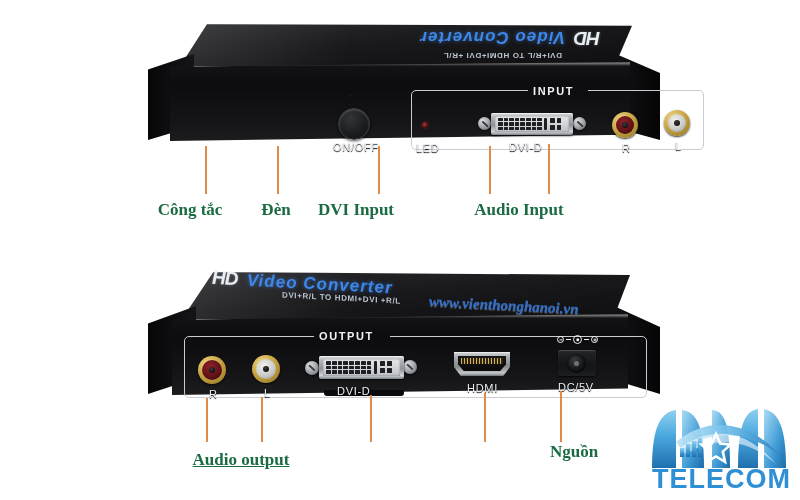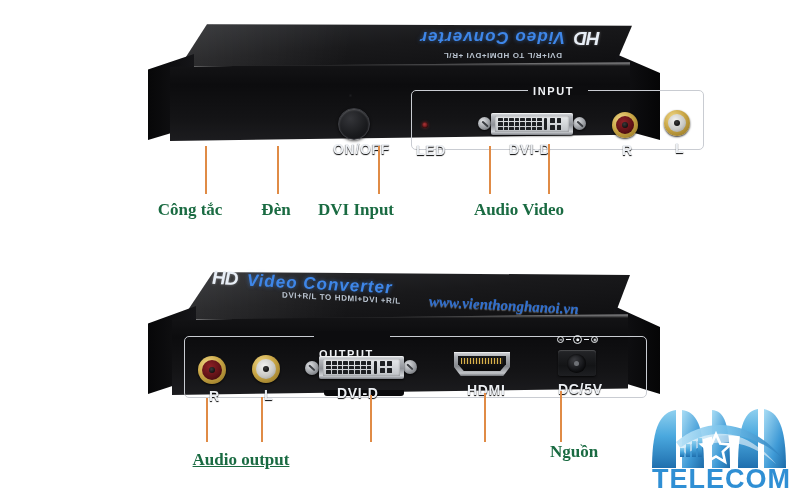--- a/index.html
+++ b/index.html
@@ -90,24 +90,24 @@
     font-weight:bold;
     letter-spacing:1.6px;
     white-space:nowrap;
     font-size:11px;
   }
 
   
   .silk{
     position:absolute;
     color:#eceff3;
-    font-weight:bold;
+    font-weight:normal;
     letter-spacing:.7px;
     white-space:nowrap;
-    font-size:14px;
+    font-size:11px;
     text-shadow:0 1px 1px #000;
     text-align:right;
   }
 
   
   .pwrbtn{
     position:absolute;border-radius:50%;
     background:radial-gradient(circle at 38% 32%,#343539 0%,#1b1c1f 58%,#0d0d10 100%);
     border:1px solid #3b3c41;
     box-shadow:inset 0 1px 2px rgba(255,255,255,.25),0 1px 3px rgba(0,0,0,.7);
@@ -355,21 +355,21 @@
 
   <div class="leader" style="left:205px;top:146px;height:48px;"></div>
   <div class="leader" style="left:277px;top:146px;height:48px;"></div>
   <div class="leader" style="left:378px;top:146px;height:48px;"></div>
   <div class="leader" style="left:489px;top:146px;height:48px;"></div>
   <div class="leader" style="left:548px;top:144px;height:50px;"></div>
 
   <div class="caption" style="left:190px;top:200px;">Công tắc</div>
   <div class="caption" style="left:276px;top:200px;">Đèn</div>
   <div class="caption" style="left:356px;top:200px;">DVI Input</div>
-  <div class="caption" style="left:519px;top:200px;">Audio Video</div>
+  <div class="caption" style="left:519px;top:200px;">Audio Input</div>
 
   <div class="device" style="left:148px;top:272px;width:512px;height:126px;">
 
     <div class="lid" style="left:34px;top:0;width:448px;height:50px;
                 clip-path:polygon(7% 0%, 100% 6%, 96% 100%, 0% 94%);">
       <div class="lid-sheen"></div>
     </div>
 
     <div class="brandwrap" style="left:64px;top:4px;width:350px;height:32px;transform:skewY(3deg);">
       <div style="position:absolute;left:0;top:0;">
@@ -391,21 +391,21 @@
 
     <div class="face" style="left:24px;top:42px;width:456px;height:80px;
                 clip-path:polygon(0% 7%, 100% 0%, 100% 92%, 0% 100%);">
       <div class="face-top-hl"></div>
     </div>
 
     <div class="abs" style="left:176px;top:118px;width:80px;height:6px;background:#0a0a0c;border-radius:0 0 3px 3px;"></div>
 
     <div class="bracket" style="left:36px;top:64px;width:463px;height:62px;"></div>
     <div class="bracket-gap" style="left:166px;top:59px;width:76px;height:10px;"></div>
-    <div class="bracket-label" style="left:171px;top:58px;margin-top:18px;">OUTPUT</div>
+    <div class="bracket-label" style="left:171px;top:58px;">OUTPUT</div>
 
     <div class="rca" style="left:50px;top:84px;width:28px;height:28px;">
       <div class="rca-ring"></div>
       <div class="rca-cup red" style="left:4px;top:4px;width:20px;height:20px;"></div>
       <div class="rca-pin" style="left:11px;top:11px;width:6px;height:6px;"></div>
     </div>
     <div class="silk" style="left:61px;top:116px;">R</div>
 
     <div class="rca" style="left:104px;top:83px;width:28px;height:28px;">
       <div class="rca-ring"></div>

